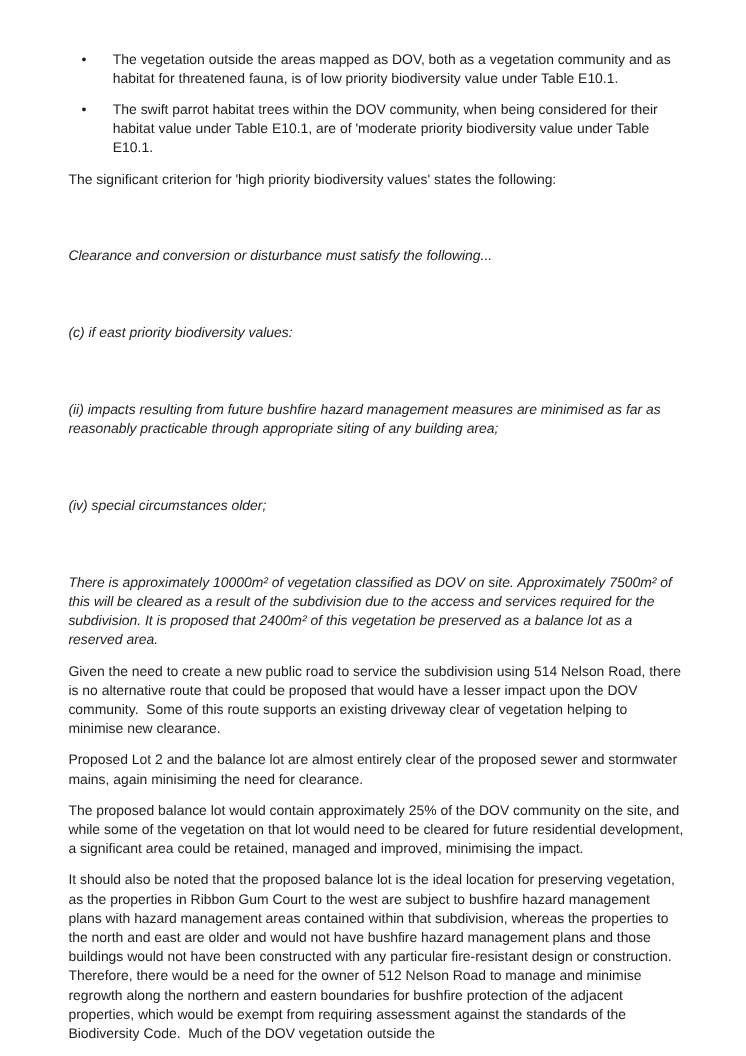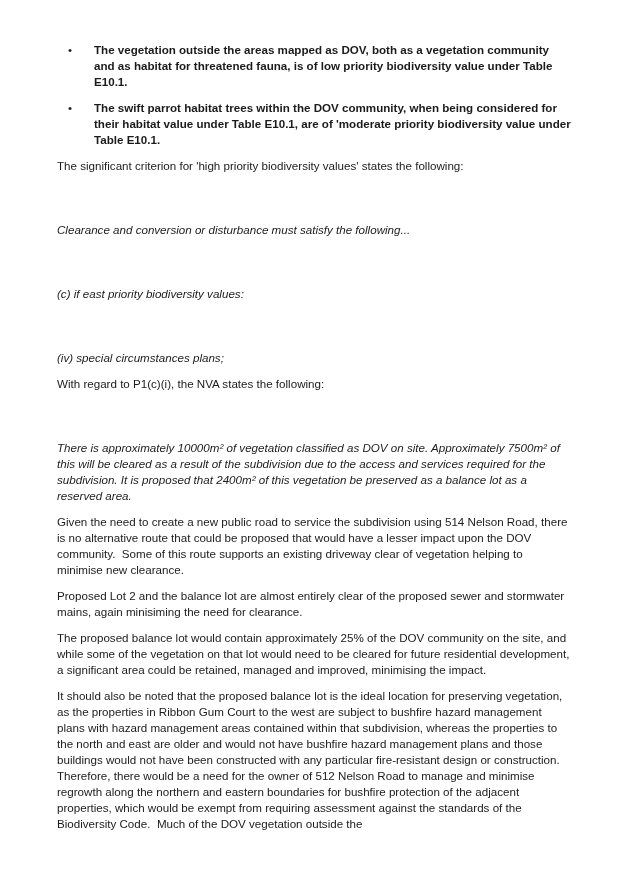--- a/index.html
+++ b/index.html
@@ -36,21 +36,20 @@
     margin: 0 0 10px 0;
   }
   .bullet-marker {
     flex: 0 0 26px;
     margin-left: 11px;
     font-size: 11.6px;
   }
   .bullet-text {
     flex: 1;
     white-space: pre-wrap;
-    font-weight: bold;
   }
   .para {
     margin: 0 0 10px 0;
     white-space: pre-wrap;
   }
   .italic {
     font-style: italic;
     margin-top: 48px;
   }
 </style>
@@ -71,25 +70,25 @@
       </li>
     </ul>
 
     <p class="para">The significant criterion for 'high priority biodiversity values' states the following:</p>
 
     <p class="para italic">Clearance and conversion or disturbance must satisfy the following...</p>
 
     <p class="para italic">(c) if east priority biodiversity values:</p>
 
 
+    <p class="para italic">(ii) impacts resulting from future bushfire hazard management measures are minimised as far as reasonably practicable through appropriate siting of any building area;</p>
 
 
-    <p class="para italic">(iv) special circumstances plans;</p>
+    <p class="para italic">(iv) special circumstances older;</p>
 
-    <p class="para">With regard to P1(c)(i), the NVA states the following:</p>
 
     <p class="para italic">There is approximately 10000m² of vegetation classified as DOV on site. Approximately 7500m² of this will be cleared as a result of the subdivision due to the access and services required for the subdivision. It is proposed that 2400m² of this vegetation be preserved as a balance lot as a reserved area.</p>
 
     <p class="para">Given the need to create a new public road to service the subdivision using 514 Nelson Road, there is no alternative route that could be proposed that would have a lesser impact upon the DOV community.  Some of this route supports an existing driveway clear of vegetation helping to minimise new clearance.</p>
 
     <p class="para">Proposed Lot 2 and the balance lot are almost entirely clear of the proposed sewer and stormwater mains, again minisiming the need for clearance.</p>
 
     <p class="para">The proposed balance lot would contain approximately 25% of the DOV community on the site, and while some of the vegetation on that lot would need to be cleared for future residential development, a significant area could be retained, managed and improved, minimising the impact.</p>
 
     <p class="para">It should also be noted that the proposed balance lot is the ideal location for preserving vegetation, as the properties in Ribbon Gum Court to the west are subject to bushfire hazard management plans with hazard management areas contained within that subdivision, whereas the properties to the north and east are older and would not have bushfire hazard management plans and those buildings would not have been constructed with any particular fire-resistant design or construction.  Therefore, there would be a need for the owner of 512 Nelson Road to manage and minimise regrowth along the northern and eastern boundaries for bushfire protection of the adjacent properties, which would be exempt from requiring assessment against the standards of the Biodiversity Code.  Much of the DOV vegetation outside the</p>

